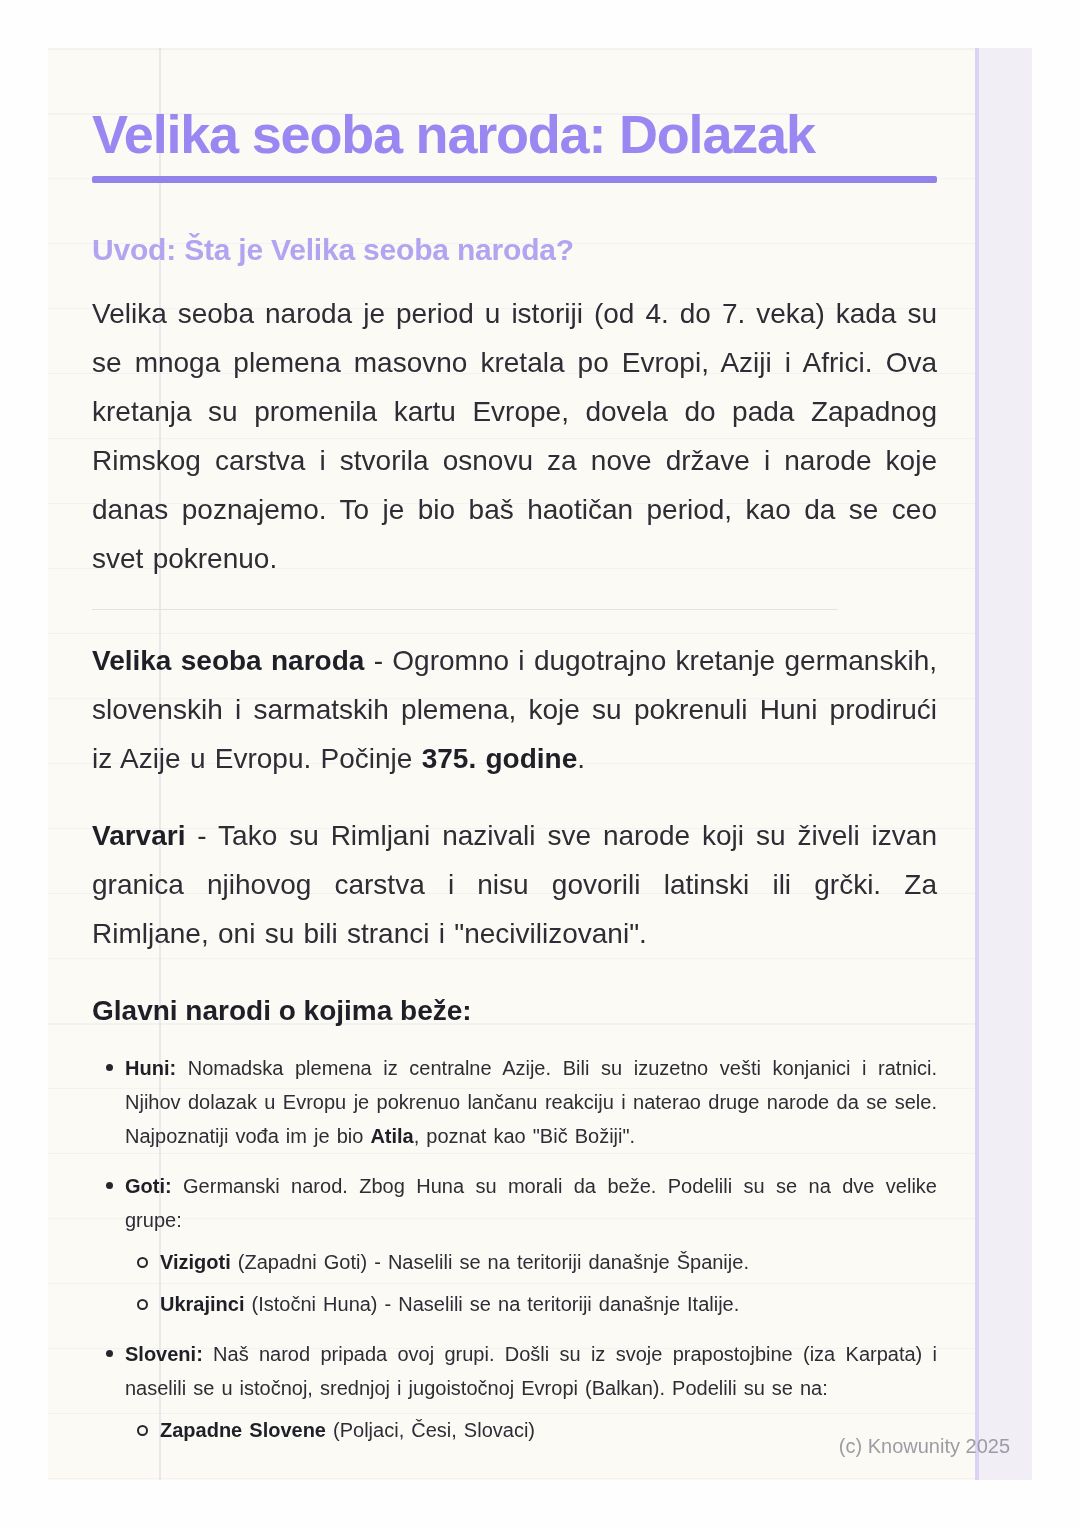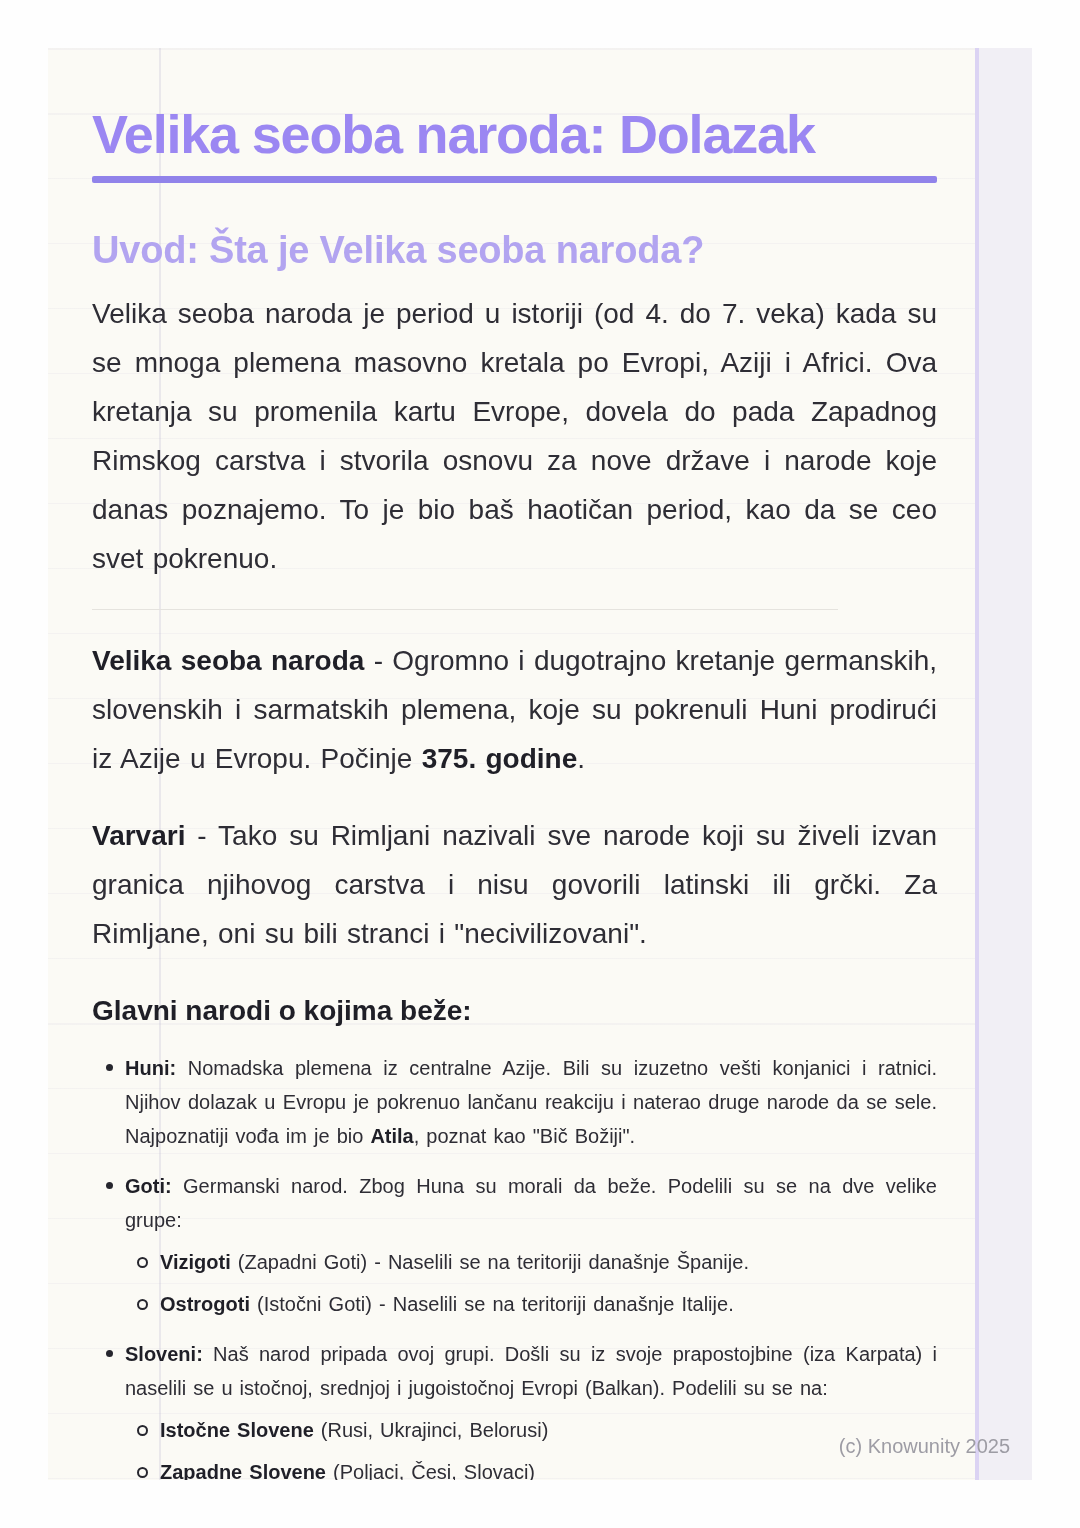--- a/index.html
+++ b/index.html
@@ -58,21 +58,21 @@
     margin-top: 8px;
     width: 845px;
     height: 7px;
     border-radius: 2px;
     background: #9183ea;
   }
 
   
   .section-heading {
     margin: 0;
-    font-size: 38px;
+    font-size: 30px;
     line-height: 34px;
     font-weight: 700;
     letter-spacing: -0.2px;
     color: #b2a4f0;
   }
   .h-uvod    { margin-top: 50px; }
   .h-kljucni { margin-top: 40px; }
 
   
   .body-text {
@@ -199,34 +199,30 @@
         <li>
           <span class="marker-dot"></span>
           <div class="li-text"><strong>Goti:</strong><span> Germanski narod. Zbog Huna su morali da beže. Podelili su se na dve velike grupe:</span></div>
           <ul class="sub">
             <li>
               <span class="marker-circle"></span>
               <div class="li-text"><strong>Vizigoti</strong><span> (Zapadni Goti) - Naselili se na teritoriji današnje Španije.</span></div>
             </li>
             <li>
               <span class="marker-circle"></span>
-              <div class="li-text"><strong>Ostrogoti</strong><span> (Istočni Goti) - Naselili se na teritoriji današnje Italije.</span></div>
+              <div class="li-text"><strong>Ukrajinci</strong><span> (Istočni Huna) - Naselili se na teritoriji današnje Italije.</span></div>
             </li>
           </ul>
         </li>
         <li>
           <span class="marker-dot"></span>
           <div class="li-text"><strong>Sloveni:</strong><span> Naš narod pripada ovoj grupi. Došli su iz svoje prapostojbine (iza Karpata) i naselili se u istočnoj, srednjoj i jugoistočnoj Evropi (Balkan). Podelili su se na:</span></div>
           <ul class="sub">
             <li>
               <span class="marker-circle"></span>
-              <div class="li-text"><strong>Istočne Slovene</strong><span> (Rusi, Ukrajinci, Belorusi)</span></div>
-            </li>
-            <li>
-              <span class="marker-circle"></span>
               <div class="li-text"><strong>Zapadne Slovene</strong><span> (Poljaci, Česi, Slovaci)</span></div>
             </li>
           </ul>
         </li>
       </ul>
 
   </div>
 </div>
 
 <div class="edge-strip"></div>

